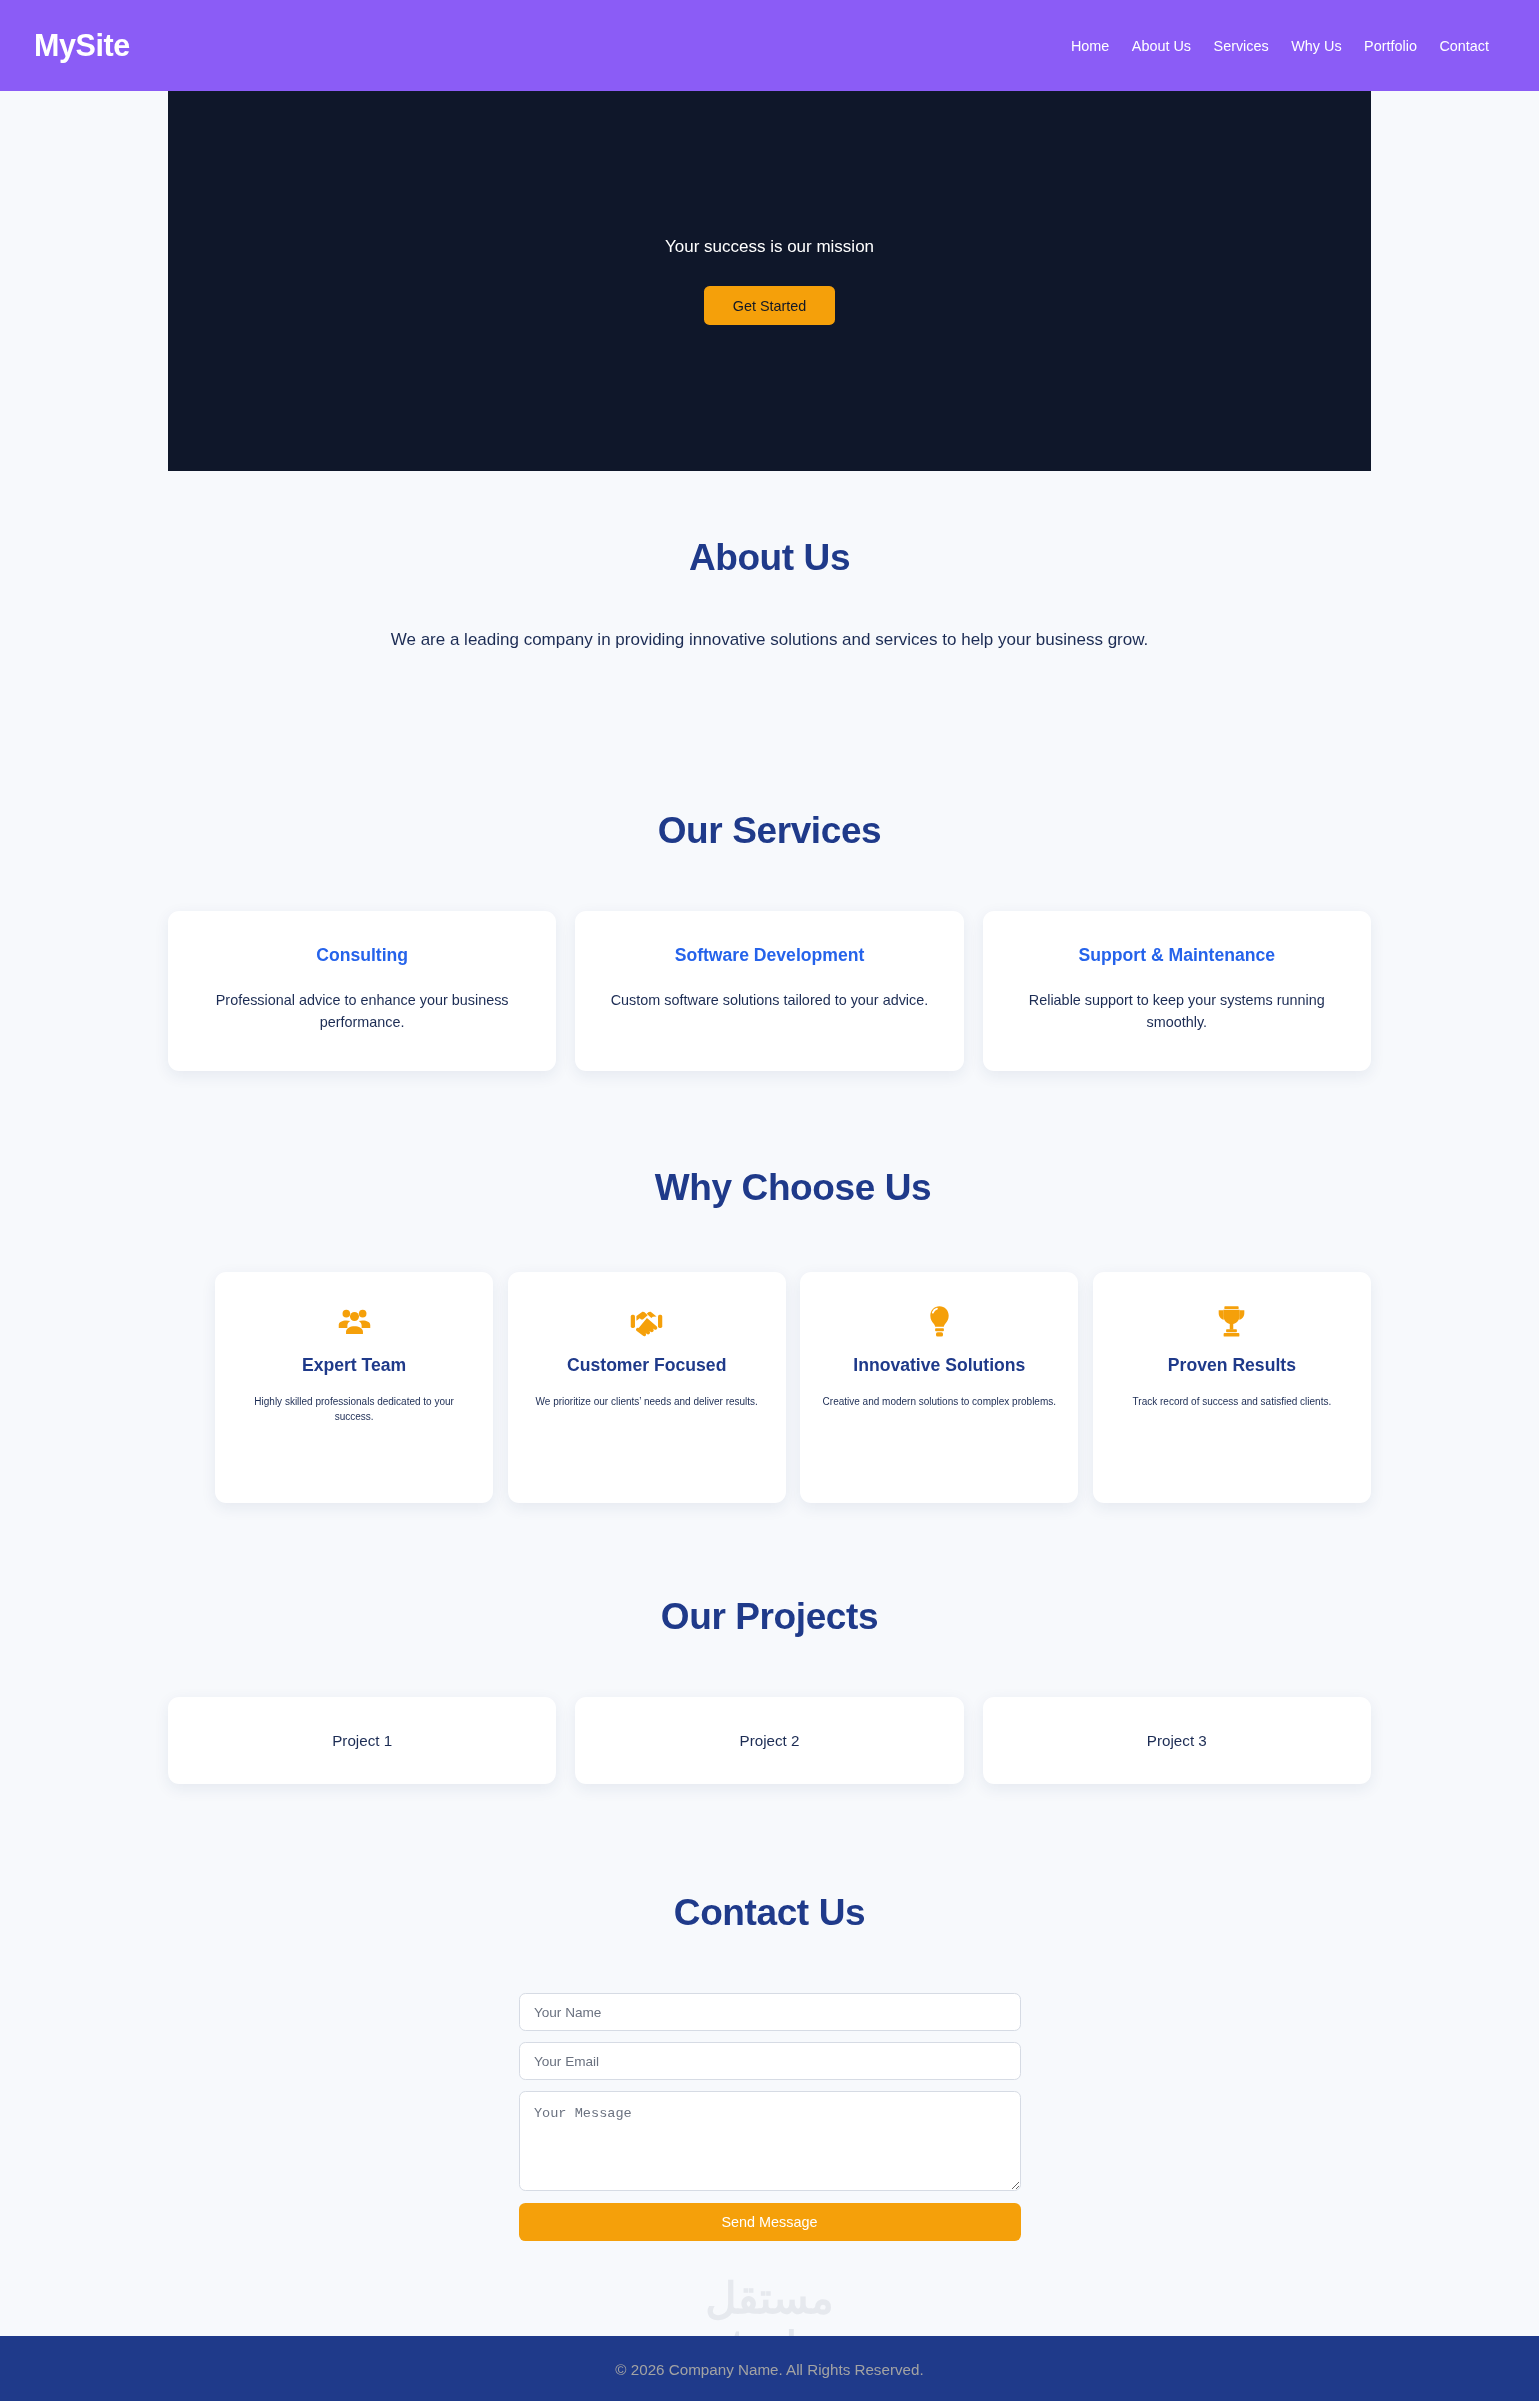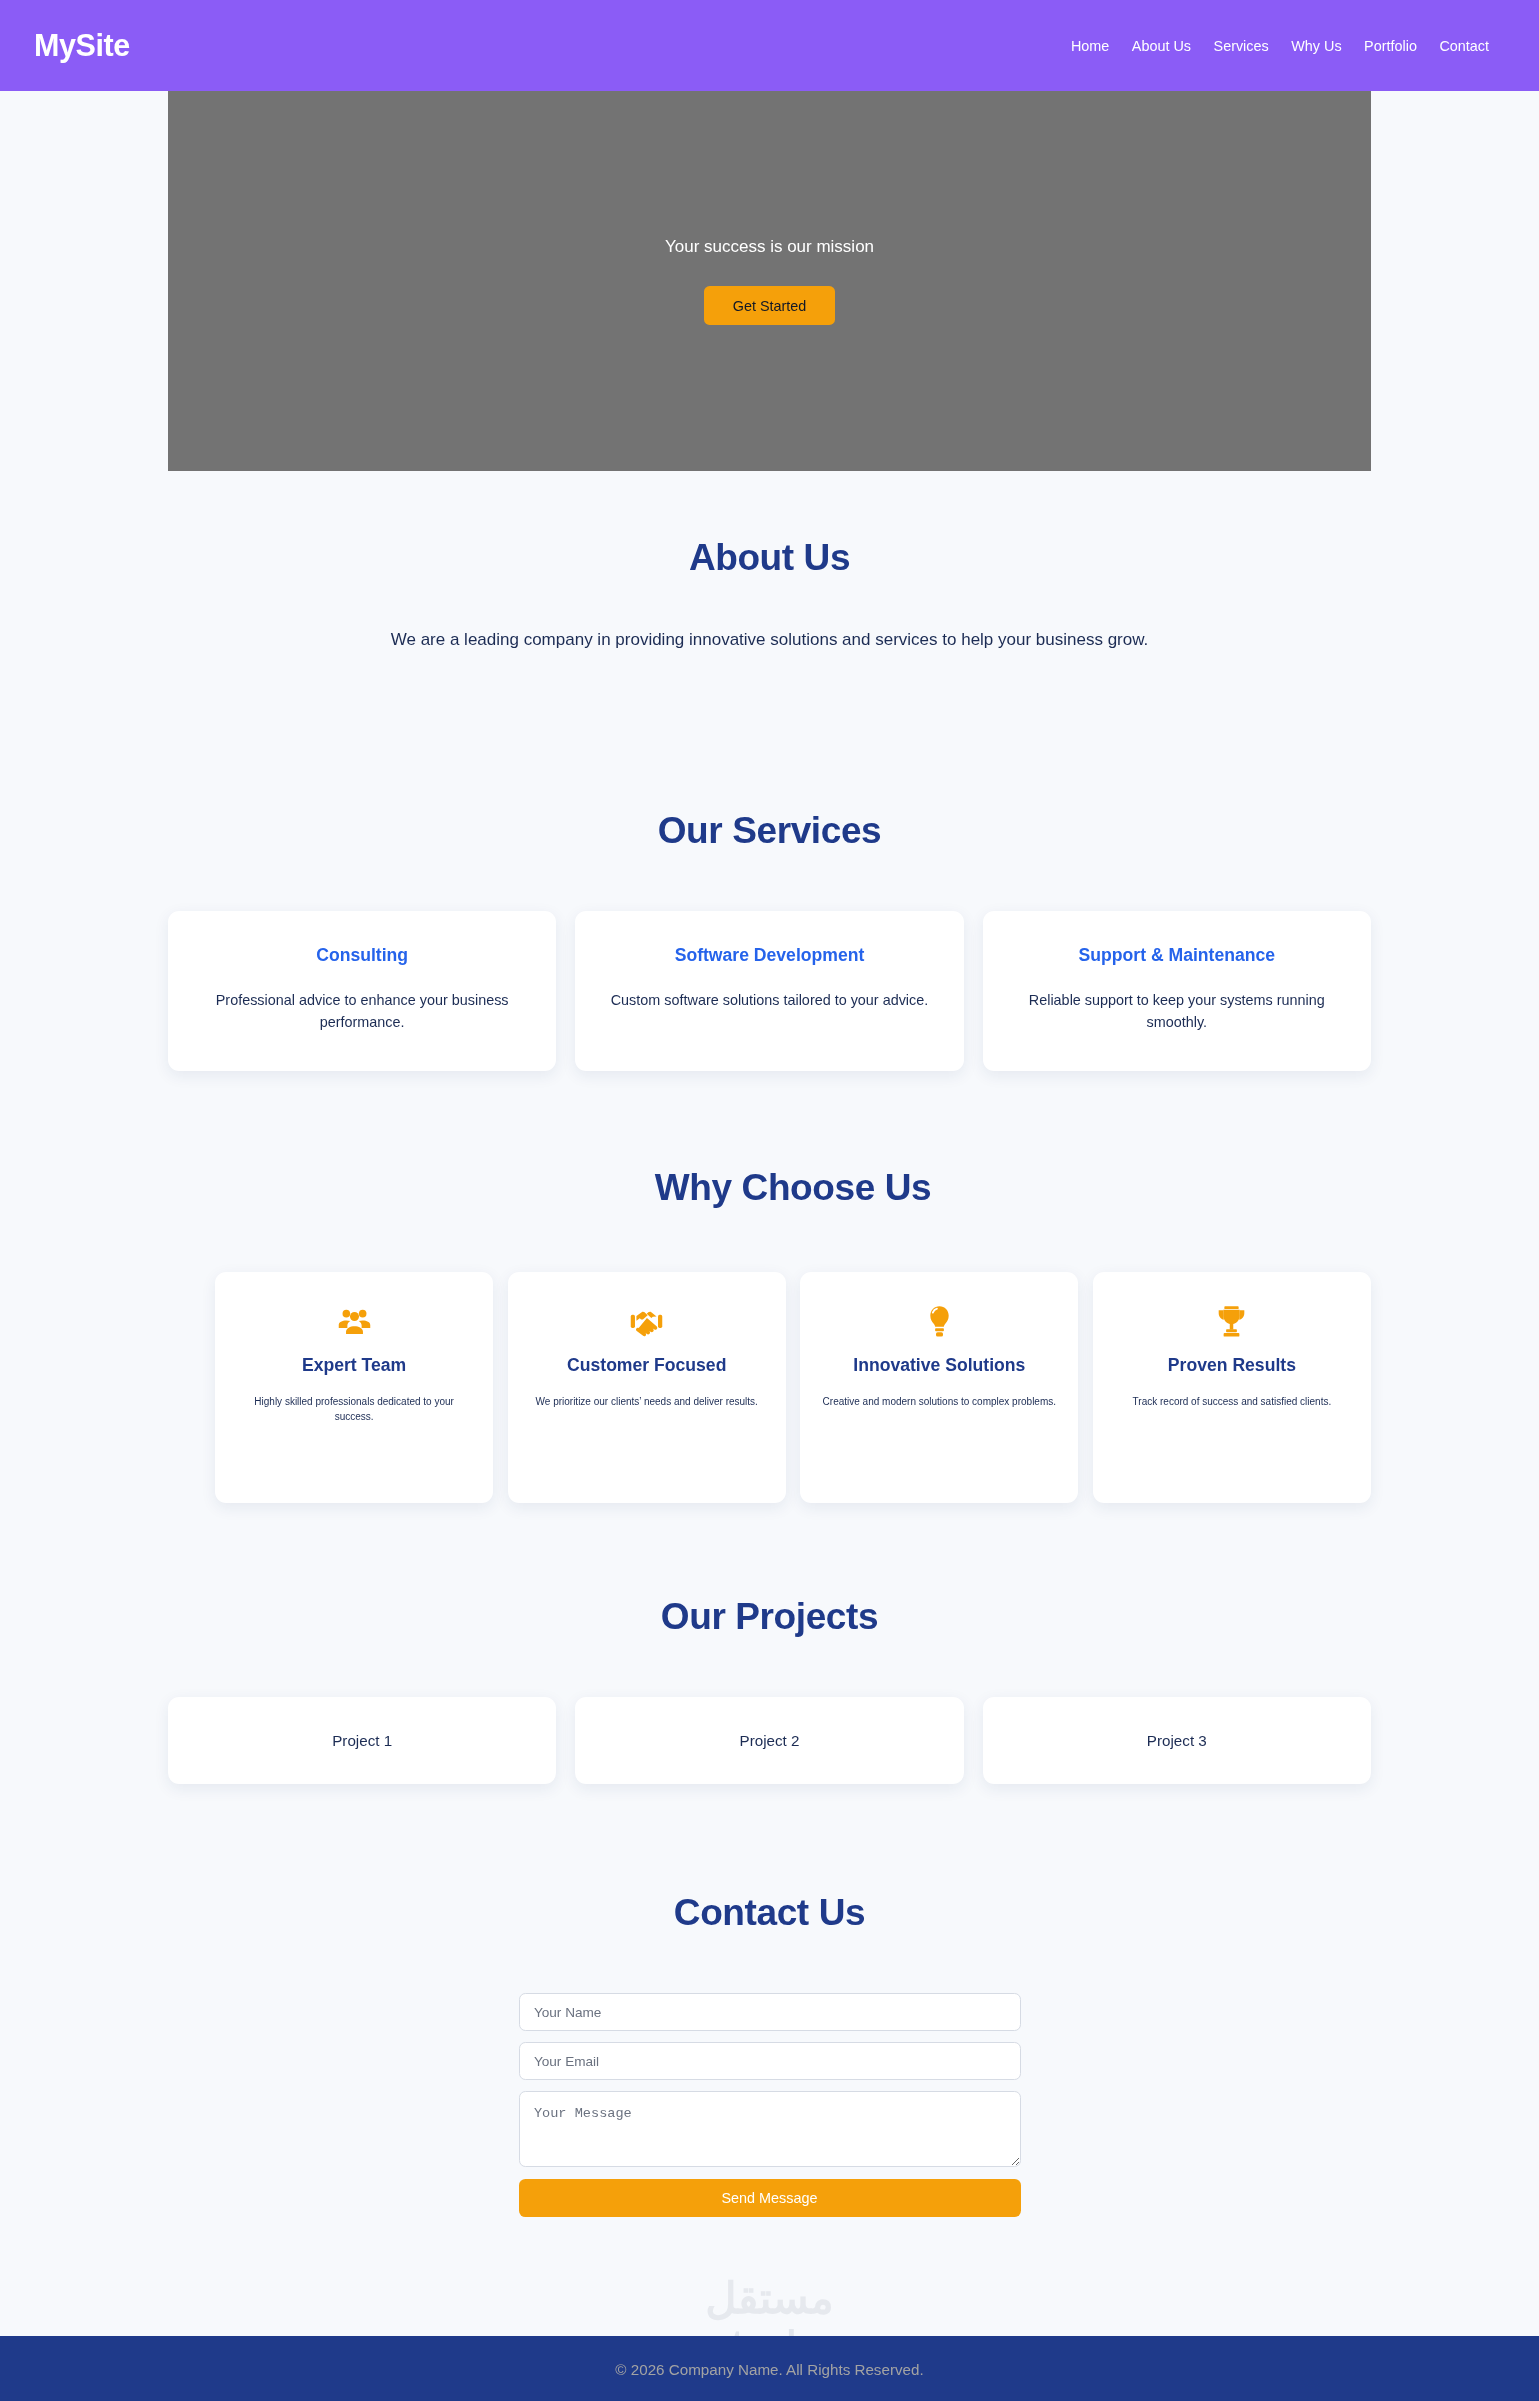--- a/index.html
+++ b/index.html
@@ -49,21 +49,21 @@
     cursor: pointer;
   }
 
   
   .hero {
     position: absolute;
     top: 91px;
     left: 168px;
     width: 1203px;
     height: 380px;
-    background: #737373;
+    background: #0f172a;
     display: flex;
     flex-direction: column;
     align-items: center;
     justify-content: center;
   }
   .hero-tagline {
     color: #ffffff;
     font-size: 17px;
     margin: 0 0 29px 0;
     font-weight: normal;
@@ -190,21 +190,21 @@
     background: #ffffff;
     font-size: 13.6px;
     font-family: "Liberation Sans", sans-serif;
     color: #1c2c54;
     padding: 0 14.4px;
     height: 38px;
     outline: none;
   }
   .field::placeholder { color: #6b7280; opacity: 1; }
   textarea.field {
-    height: 76px;
+    height: 100px;
     padding: 11.2px 14.4px;
     resize: vertical;
     font-family: Liberation Sans, sans-serif;
     line-height: 1.4;
   }
   textarea.field::placeholder { font-family: "Liberation Mono", monospace; color: #6b7280; }
   .btn-send {
     height: 38px;
     width: 100%;
     background: #f5a00a;

